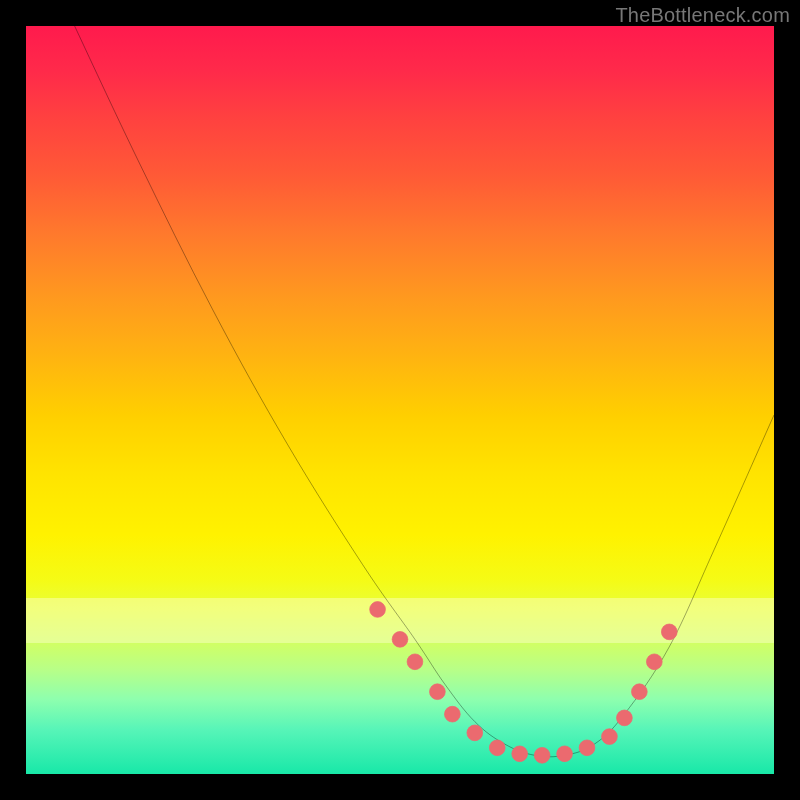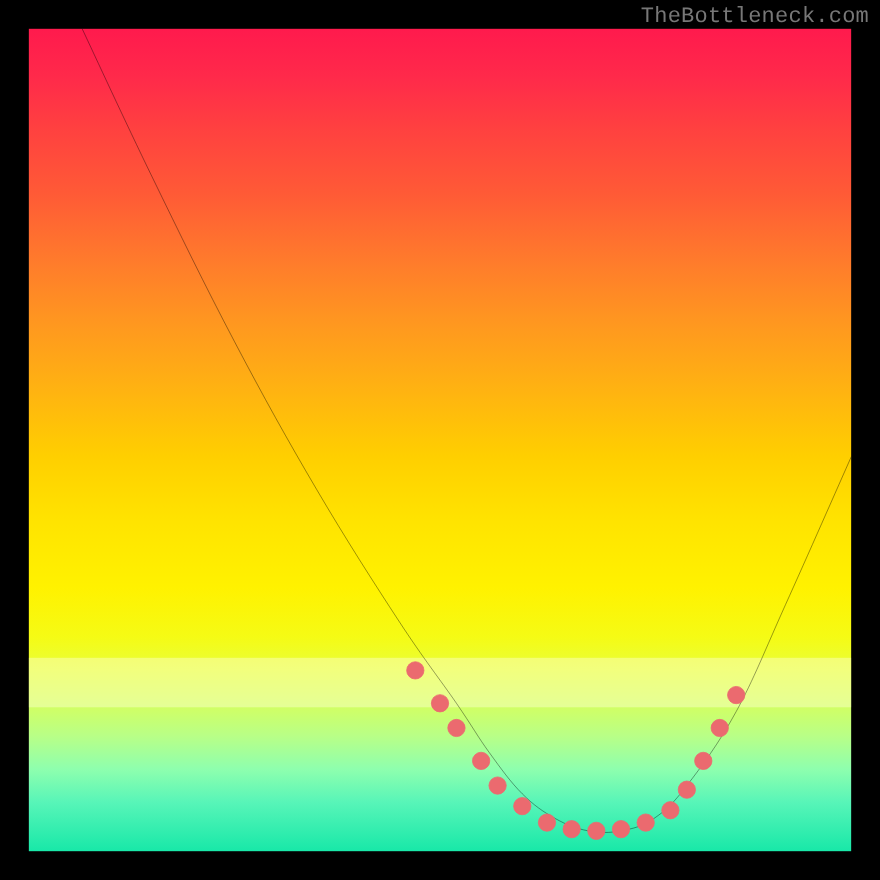--- a/index.html
+++ b/index.html
@@ -8,21 +8,20 @@
     width: 800px;
     height: 800px;
     background: #000;
     overflow: hidden;
     font-family: Arial, Helvetica, sans-serif;
   }
   .frame {
     position: absolute;
     inset: 0;
     background: #000;
-    font-family: Liberation Mono, monospace;
   }
   .plot-area {
     position: absolute;
     left: 26px;
     top: 26px;
     width: 748px;
     height: 748px;
     overflow: hidden;
   }
   .gradient {

